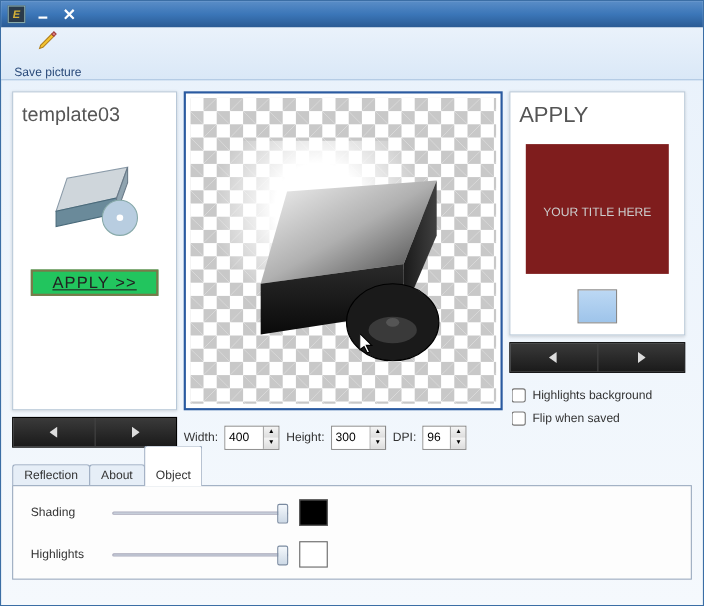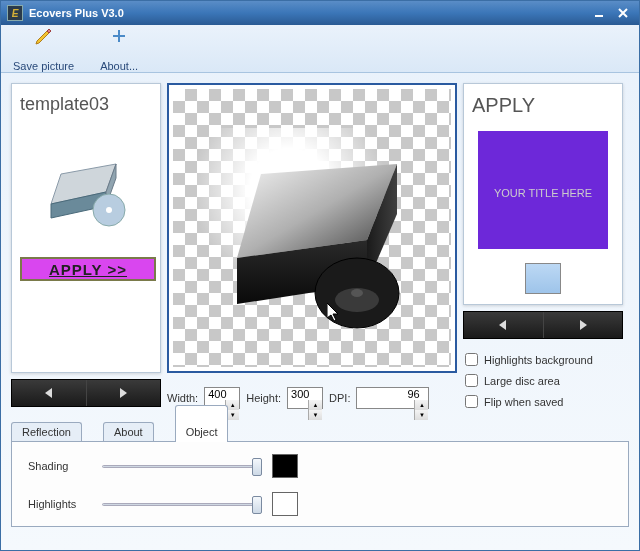--- a/index.html
+++ b/index.html
@@ -15,23 +15,23 @@
 
 .toolbar { height: 48px; background: linear-gradient(to bottom, #eaf2fb 0%, #dae8f7 100%); border-bottom: 1px solid #a8c4e0; display: flex; align-items: center; padding: 0 8px; gap: 18px; }
 .tool-btn { display: flex; flex-direction: column; align-items: center; gap: 14px; cursor: pointer; color: #2a4a7a; padding: 2px 4px; }
 .tool-btn .tool-icon { width: 20px; height: 20px; display: flex; align-items: center; justify-content: center; }
 
 .content { padding: 10px 10px 6px 10px; display: flex; gap: 6px; }
 
 .panel { background: #fff; border: 1px solid #b8c8d8; box-shadow: 0 1px 3px rgba(0,0,0,0.15); }
 
 .left-panel { width: 150px; height: 290px; padding: 10px 8px; display: flex; flex-direction: column; }
-.left-title { font-size: 18px; color: #555; margin-bottom: 24px; }
+.left-title { font-size: 18px; color: #555; margin-bottom: 12px; }
 .template-thumb { width: 120px; height: 100px; margin: 0 auto 18px auto; display: flex; align-items: center; justify-content: center; position: relative; }
-.apply-btn { width: 136px; height: 24px; border: 2px solid #7a7a4a; background: #d946ef; font-size: 15px; font-weight: bold; letter-spacing: 1px; color: #222; cursor: pointer; display: flex; align-items: center; justify-content: center; margin: 0 auto; text-decoration: underline; }
+.apply-btn { width: 116px; height: 24px; border: 2px solid #7a7a4a; background: #22c55e; font-size: 15px; font-weight: normal; letter-spacing: 1px; color: #222; cursor: pointer; display: flex; align-items: center; justify-content: center; margin: 0 auto; text-decoration: underline; }
 
 .nav-bar { margin-top: 6px; width: 150px; height: 28px; display: flex; background: linear-gradient(to bottom, #3a3a3a 0%, #1a1a1a 100%); border: 1px solid #000; }
 .nav-btn { flex: 1; display: flex; align-items: center; justify-content: center; color: #ddd; cursor: pointer; border-right: 1px solid #444; }
 .nav-btn:last-child { border-right: none; }
 
 .center-col { width: 290px; display: flex; flex-direction: column; }
 .preview { width: 290px; height: 290px; border: 2px solid #2a5aa0; padding: 4px; background: #fff; position: relative; }
 .checker { width: 100%; height: 100%; background-image:
   linear-gradient(45deg, #c8c8c8 25%, transparent 25%),
   linear-gradient(-45deg, #c8c8c8 25%, transparent 25%),
@@ -39,60 +39,59 @@
   linear-gradient(-45deg, transparent 75%, #c8c8c8 75%);
   background-size: 24px 24px;
   background-position: 0 0, 0 12px, 12px -12px, -12px 0;
   background-color: #fff;
   display: flex; align-items: center; justify-content: center; position: relative;
 }
 .box-render { width: 230px; height: 200px; background: radial-gradient(ellipse at 40% 30%, #fff 0%, #fff 20%, transparent 50%); position: relative; }
 
 .dim-row { margin-top: 14px; display: flex; align-items: center; gap: 6px; }
 .dim-row label { color: #333; }
-.spin { display: flex; align-items: flex-end; border: 1px solid #888; background: #fff; height: 22px; flex-direction: column; }
+.spin { display: flex; align-items: flex-start; border: 1px solid #888; background: #fff; height: 22px; }
 .spin input { width: 34px; height: 20px; border: none; padding: 0 3px; font-size: 11px; outline: none; }
 .spin .arrows { width: 14px; display: flex; flex-direction: column; border-left: 1px solid #aaa; }
 .spin .arrows div { height: 10px; display: flex; align-items: center; justify-content: center; font-size: 6px; cursor: pointer; background: linear-gradient(#f4f4f4,#ddd); }
 
 .right-col { width: 160px; display: flex; flex-direction: column; }
 .right-panel { width: 160px; height: 222px; padding: 10px 8px; display: flex; flex-direction: column; }
 .right-title { font-size: 20px; color: #555; margin-bottom: 14px; }
-.disc-thumb { width: 130px; height: 120px; background: #6d28d9; margin: 0 auto 14px auto; display: flex; align-items: center; justify-content: center; color: #ccc; font-size: 7px; flex-direction: column; position: relative; }
+.disc-thumb { width: 130px; height: 120px; background: #7f1d1d; margin: 0 auto 14px auto; display: flex; align-items: center; justify-content: center; color: #ccc; font-size: 7px; flex-direction: column; position: relative; }
 .color-swatch { width: 36px; height: 32px; border: 1px solid #888; background: linear-gradient(to bottom, #bcd8f4, #9ec4ea); margin: 0 auto; cursor: pointer; }
 
 .right-nav { margin-top: 6px; width: 160px; height: 28px; display: flex; background: linear-gradient(to bottom, #3a3a3a 0%, #1a1a1a 100%); border: 1px solid #000; }
 
 .checks { margin-top: 14px; display: flex; flex-direction: column; gap: 8px; padding-left: 2px; }
 .check-row { display: flex; align-items: center; gap: 6px; color: #333; }
 .check-row input { width: 13px; height: 13px; }
 
 .tabs-area { margin: 4px 10px 0 10px; }
-.tab-strip { display: flex; align-items: flex-end; height: 22px; position: relative; z-index: 2; gap: 22px; }
+.tab-strip { display: flex; align-items: flex-end; height: 22px; position: relative; z-index: 2; }
 .tab { padding: 3px 10px; border: 1px solid #9aaabf; border-bottom: none; background: #e6eef7; color: #333; cursor: pointer; margin-right: -1px; border-radius: 3px 3px 0 0; font-size: 11px; }
 .tab.active { background: #fff; position: relative; top: 1px; padding-top: 20px; padding-bottom: 4px; }
 .tab-body { border: 1px solid #9aaabf; background: #fdfdfd; height: 86px; padding: 12px 16px; display: flex; flex-direction: column; gap: 14px; }
 .slider-row { display: flex; align-items: center; gap: 10px; }
 .slider-row .lbl { width: 64px; color: #333; }
 .slider { position: relative; width: 160px; height: 18px; }
 .slider .track { position: absolute; top: 8px; left: 0; right: 0; height: 3px; background: #cfd8e3; border: 1px solid #aab; border-radius: 2px; }
 .slider .thumb { position: absolute; top: 1px; width: 10px; height: 18px; background: linear-gradient(#f4f8fc,#cdd9e6); border: 1px solid #7a8aa0; border-radius: 2px; cursor: pointer; }
 .color-box { width: 26px; height: 24px; border: 1px solid #666; cursor: pointer; }
 
 svg { display: block; }
 .cursor-arrow { position: absolute; left: 130px; top: 175px; width: 14px; height: 20px; z-index: 5; }
 </style>
 </head>
 <body>
 
 <div class="window">
 
   <div class="titlebar">
     <div class="app-icon">E</div>
-    <div class="title">Ecovers Plus V3.0</div>
     <div class="win-btns">
       <div class="win-btn">
         <svg width="10" height="10">
             <rect x="1" y="7" width="8" height="2" fill="#fff"></rect>
           </svg>
       </div>
       <div class="win-btn">
         <svg width="10" height="10">
             <path d="M1 1 L9 9 M9 1 L1 9" stroke="#fff" stroke-width="2"></path>
           </svg>
@@ -102,28 +101,20 @@
 
   <div class="toolbar">
     <div class="tool-btn">
       <div class="tool-icon">
         <svg width="20" height="20">
             <path d="M3 15 L13 5 L15 7 L5 17 L2 18 Z" fill="#f4c430" stroke="#b07d1a"></path>
             <path d="M13 5 L15 3 L17 5 L15 7 Z" fill="#e08080" stroke="#a04040"></path>
           </svg>
       </div>
       <span>Save picture</span>
-    </div>
-    <div class="tool-btn">
-      <div class="tool-icon">
-        <svg width="16" height="16">
-            <path d="M7 2 h2 v5 h5 v2 h-5 v5 h-2 v-5 h-5 v-2 h5 z" fill="#4a8ac8"></path>
-          </svg>
-      </div>
-      <span>About...</span>
     </div>
   </div>
 
   <div class="content">
 
     <div>
       <div class="panel left-panel">
         <div class="left-title">template03</div>
         <div class="template-thumb">
           <svg width="110" height="90">
@@ -196,21 +187,21 @@
         <label>Height:</label>
         <div class="spin">
           <input value="300" style="">
           <div class="arrows">
               <div>▲</div>
               <div>▼</div>
             </div>
         </div>
         <label>DPI:</label>
         <div class="spin">
-          <input style="width: 24px; margin-left: 47px;" value="96">
+          <input style="width: 24px;" value="96">
           <div class="arrows">
               <div>▲</div>
               <div>▼</div>
             </div>
         </div>
       </div>
     </div>
 
     <div class="right-col">
       <div class="panel right-panel">
@@ -232,24 +223,20 @@
             </svg>
         </div>
       </div>
       <div class="checks">
         <label class="check-row">
           <input type="checkbox" style="">
           <span>Highlights background</span>
         </label>
         <label class="check-row">
           <input type="checkbox" style="">
-          <span>Large disc area</span>
-        </label>
-        <label class="check-row">
-          <input type="checkbox" style="">
           <span>Flip when saved</span>
         </label>
       </div>
     </div>
 
   </div>
 
   <div class="tabs-area">
     <div class="tab-strip">
       <div class="tab">Reflection</div>

